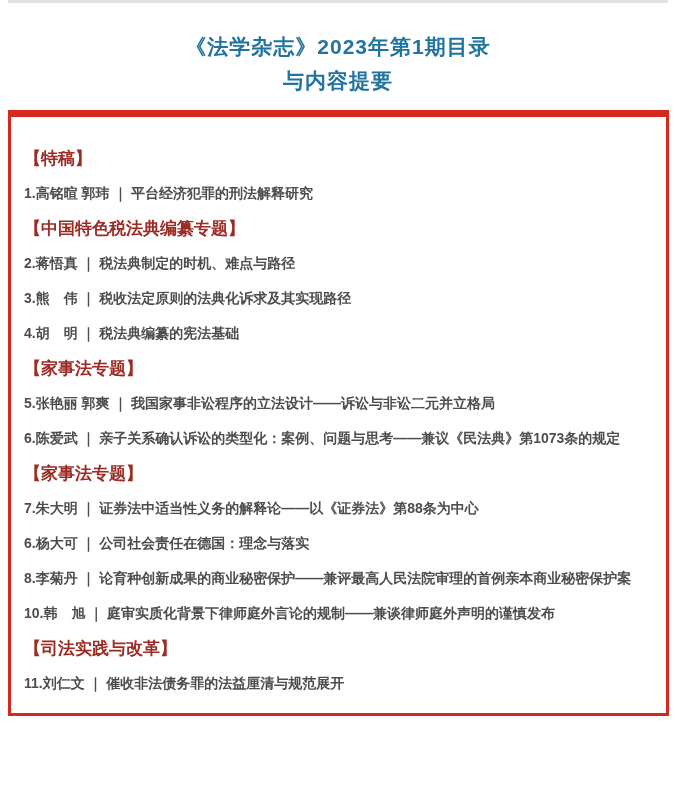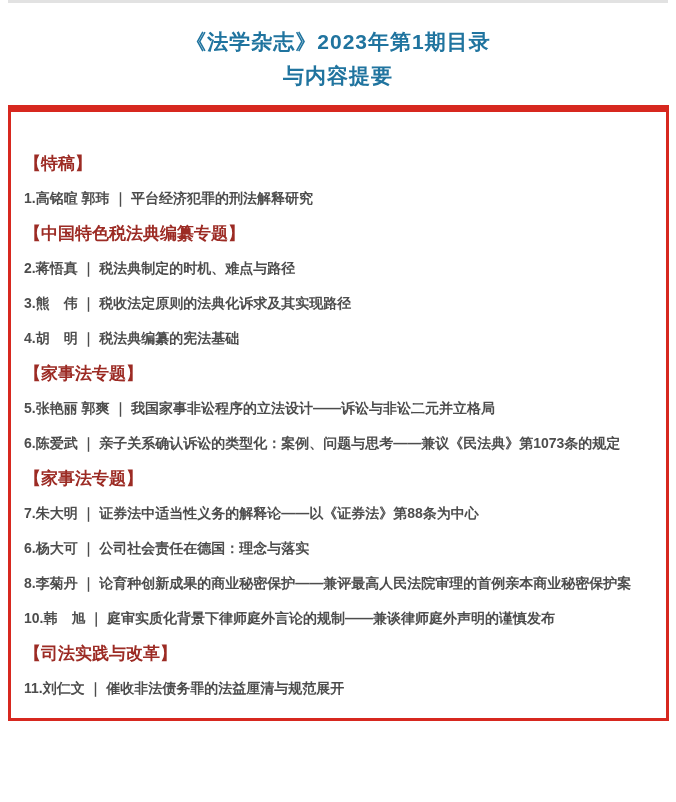--- a/index.html
+++ b/index.html
@@ -22,35 +22,34 @@
     overflow: hidden;
     position: relative;
   }
   .top-divider {
     height: 3px;
     background: var(--divider-gray);
     margin: 0 8px;
   }
   .header {
     text-align: center;
-    padding-top: 1px;
-    margin-top: 21px;
+    padding-top: 27px;
   }
   .title-line {
     color: var(--title-blue);
     font-weight: bold;
     font-size: 21px;
     line-height: 34px;
     letter-spacing: 1px;
   }
   .toc-box {
     margin: 12px 7px 5px 8px;
     border: 3px solid var(--border-red);
     border-top-width: 7px;
-    padding: 34px 6px 12px 13px;
+    padding: 24px 6px 12px 13px;
     background: var(--page-bg);
   }
   .section-heading {
     color: var(--heading-red);
     font-weight: bold;
     font-size: 17px;
     line-height: 35px;
   }
   .toc-item {
     color: var(--text-color);

